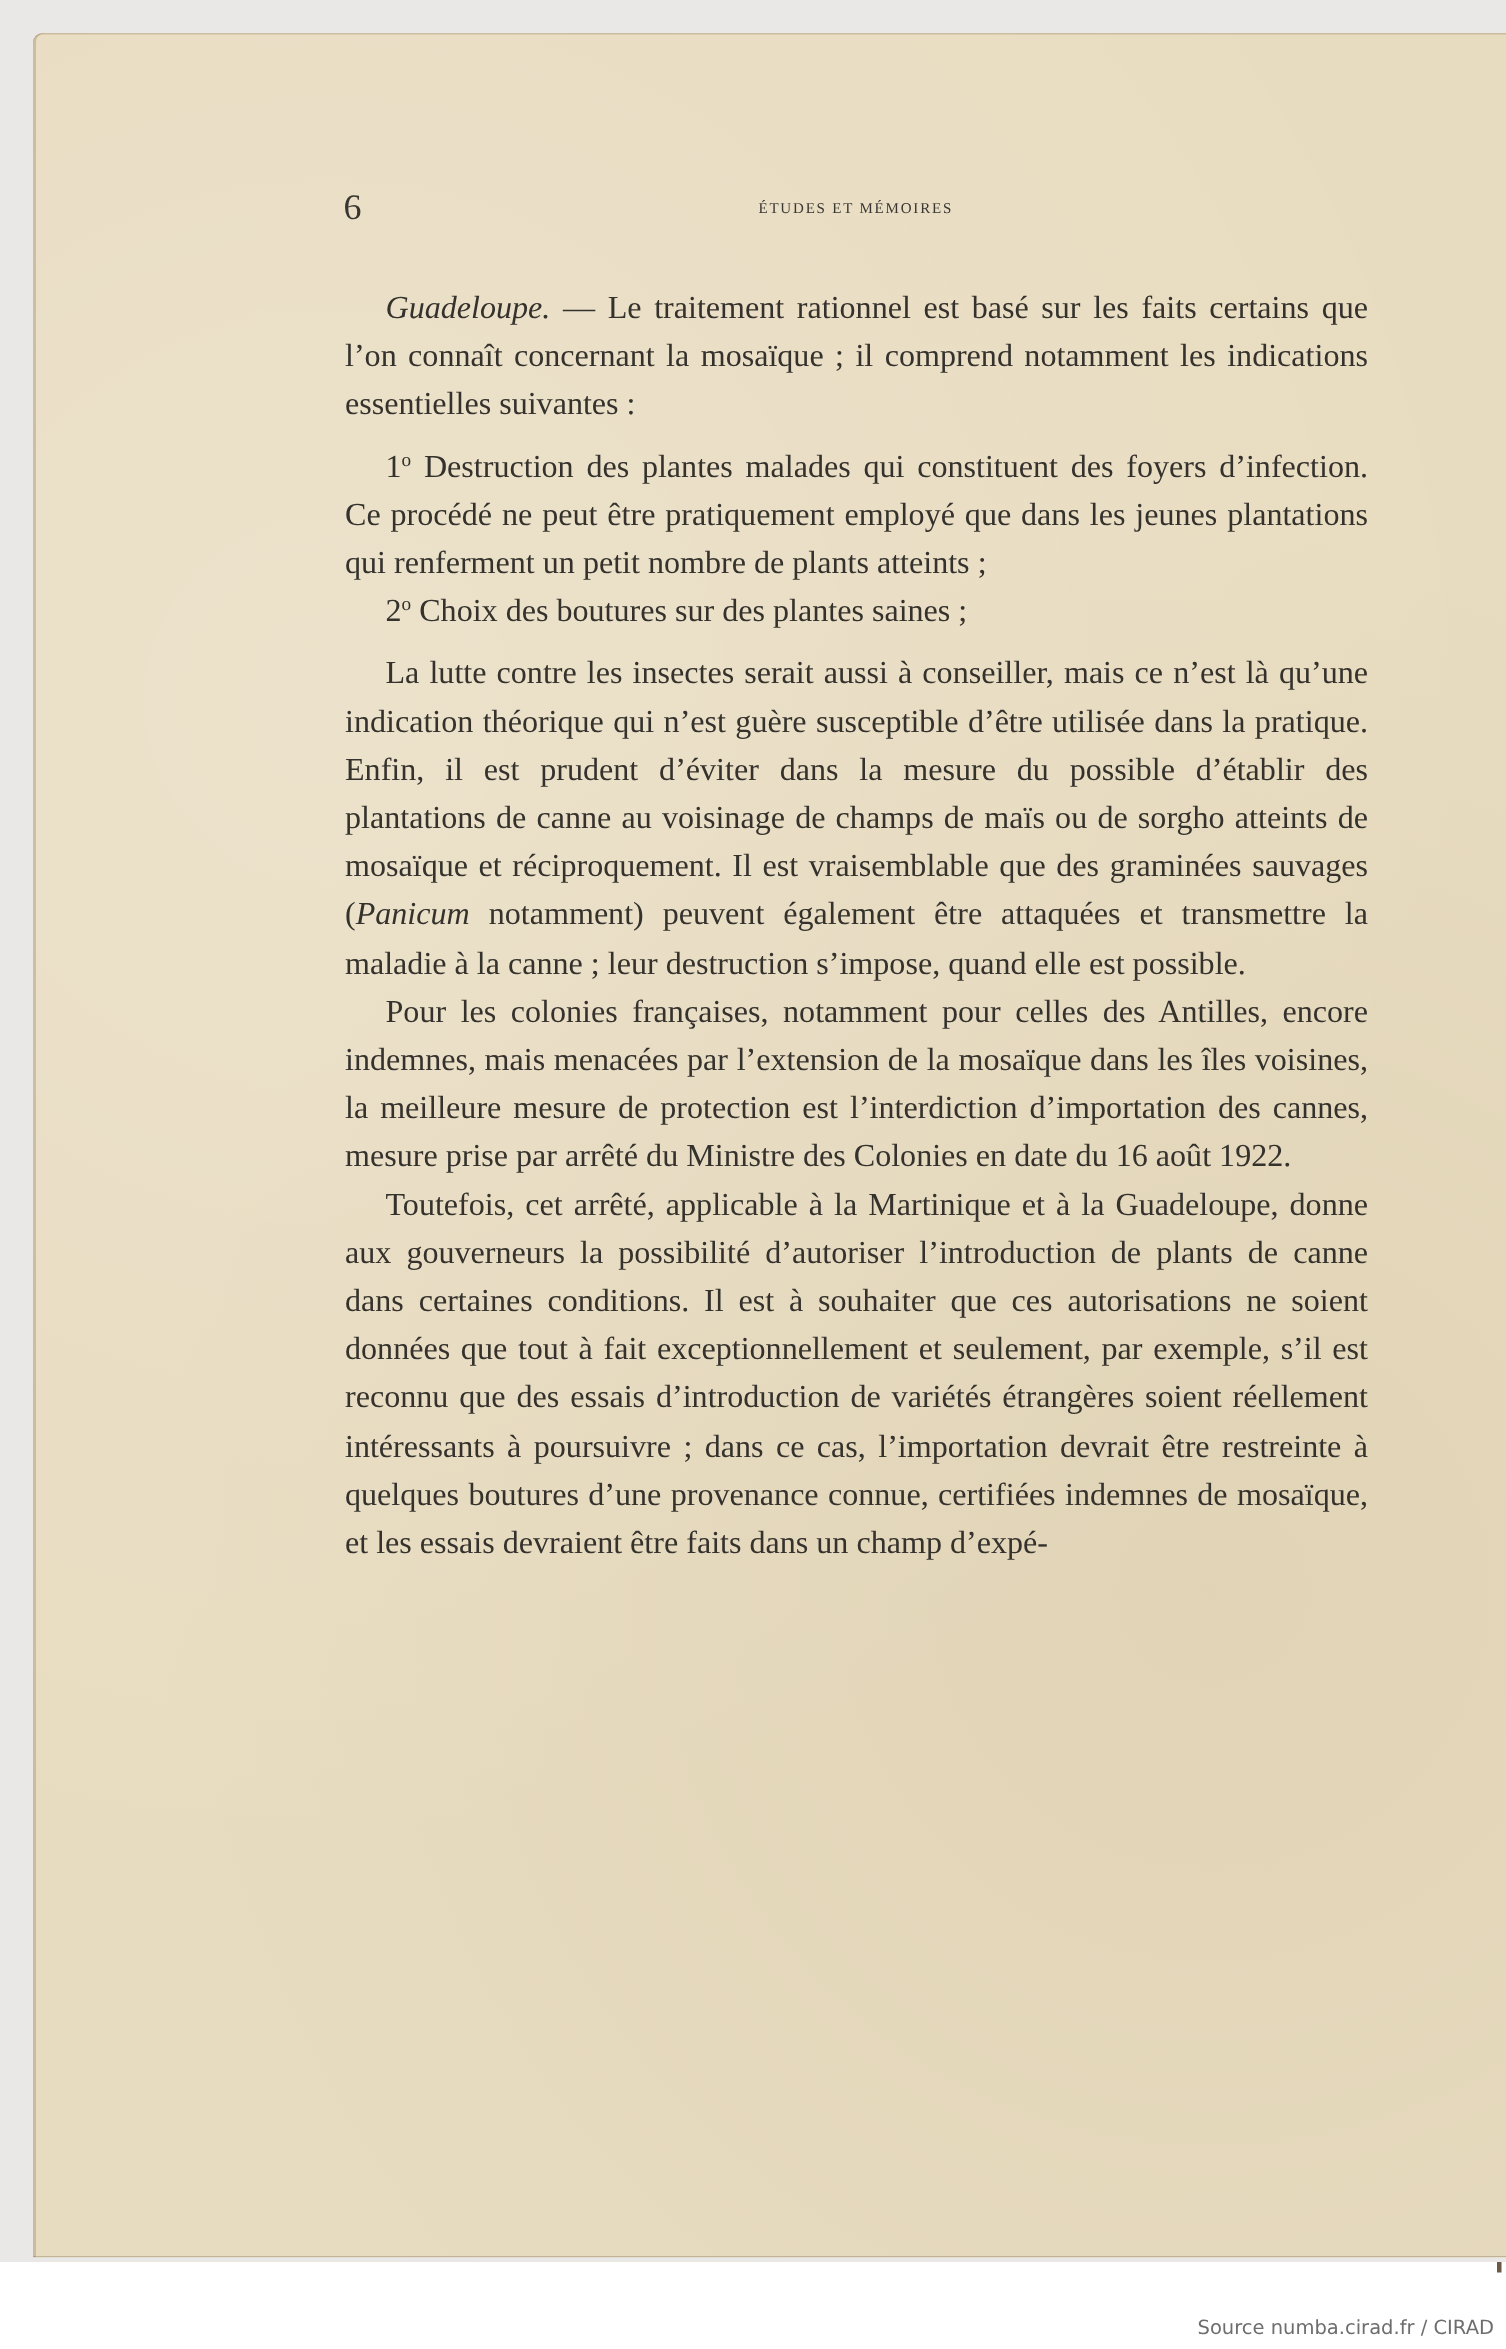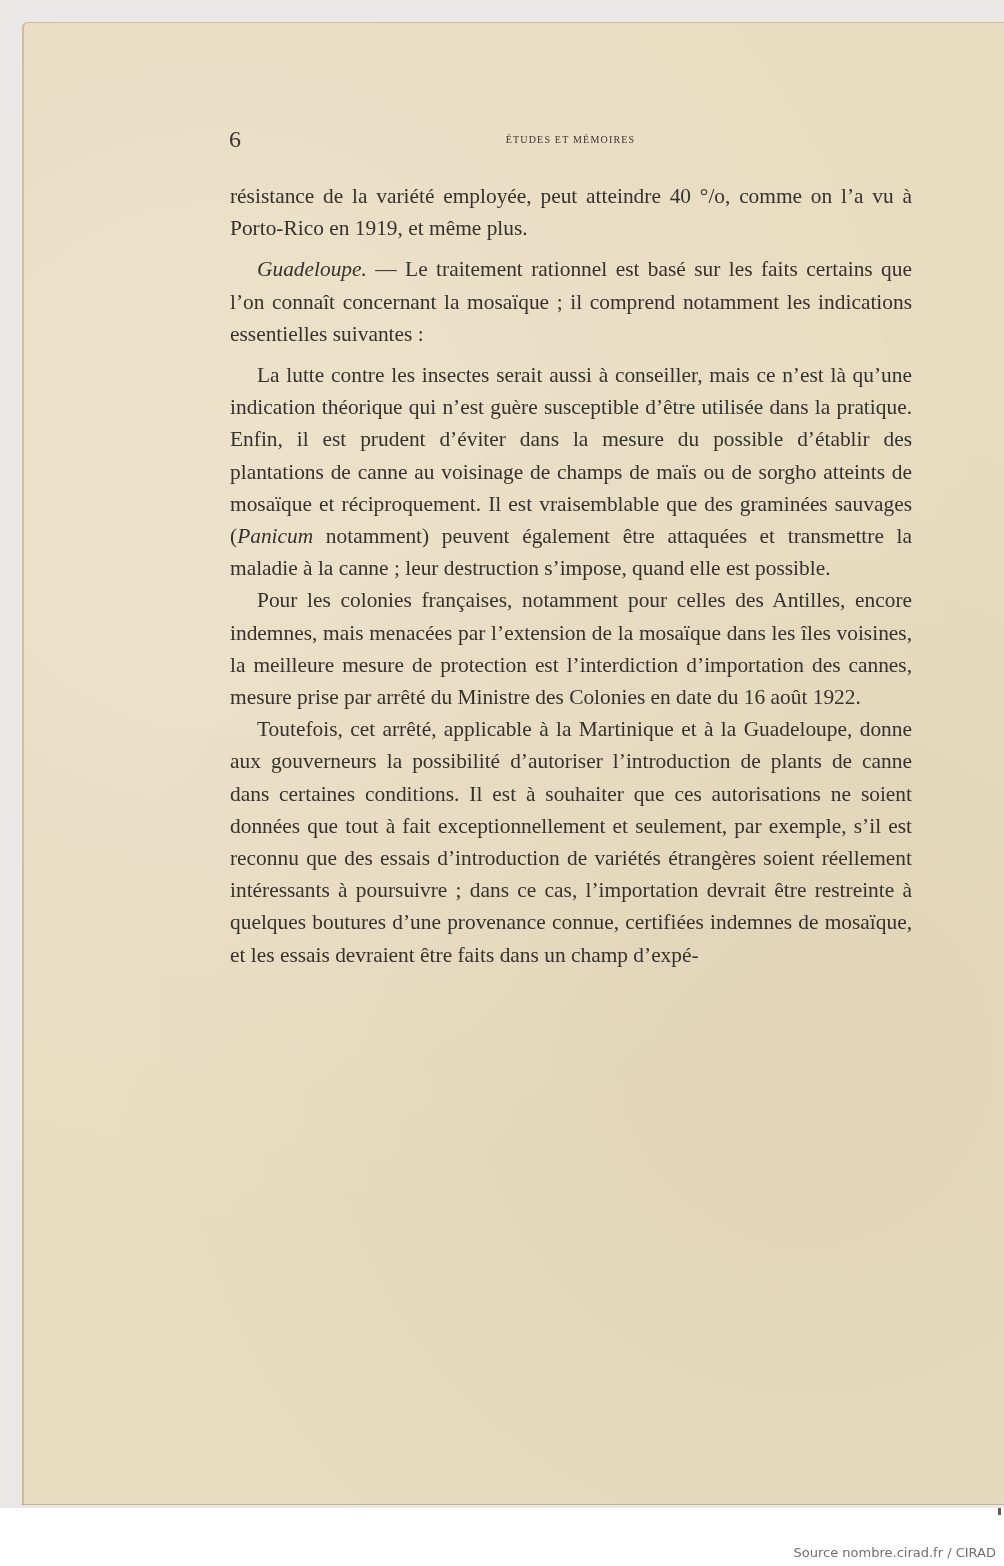--- a/index.html
+++ b/index.html
@@ -58,28 +58,29 @@
 
 <div class="scan-bg"></div>
 <div class="paper"></div>
 
 <div class="running-head">
   <span class="page-number">6</span>
   <div class="head-title">ÉTUDES ET MÉMOIRES</div>
 </div>
 
 <div class="body-text">
-  <p>résistance de la variété employée, peut atteindre 40 °/o, comme on l’a vu à Porto-Rico en 1919, et même plus.</p>
 
   <p class="indent gap-before"><span class="italic">Guadeloupe.</span><span> — Le traitement rationnel est basé sur les faits certains que l’on connaît concernant la mosaïque ; il comprend notamment les indications essentielles suivantes :</span></p>
 
+  <p class="indent gap-before"><span>1</span><sup class="deg">o</sup><span> Destruction des plantes malades qui constituent des foyers d’infection. Ce procédé ne peut être pratiquement employé que dans les jeunes plantations qui renferment un petit nombre de plants atteints ;</span></p>
 
+  <p class="indent"><span>2</span><sup class="deg">o</sup><span> Choix des boutures sur des plantes saines ;</span></p>
 
 
   <p class="indent gap-before"><span>La lutte contre les insectes serait aussi à conseiller, mais ce n’est là qu’une indication théorique qui n’est guère susceptible d’être utilisée dans la pratique. Enfin, il est prudent d’éviter dans la mesure du possible d’établir des plantations de canne au voisinage de champs de maïs ou de sorgho atteints de mosaïque et réciproquement. Il est vraisemblable que des graminées sauvages (</span><span class="italic">Panicum</span><span> notamment) peuvent également être attaquées et transmettre la maladie à la canne ; leur destruction s’impose, quand elle est possible.</span></p>
 
   <p class="indent">Pour les colonies françaises, notamment pour celles des Antilles, encore indemnes, mais menacées par l’extension de la mosaïque dans les îles voisines, la meilleure mesure de protection est l’interdiction d’importation des cannes, mesure prise par arrêté du Ministre des Colonies en date du 16 août 1922.</p>
 
   <p class="indent">Toutefois, cet arrêté, applicable à la Martinique et à la Guadeloupe, donne aux gouverneurs la possibilité d’autoriser l’introduction de plants de canne dans certaines conditions. Il est à souhaiter que ces autorisations ne soient données que tout à fait exceptionnellement et seulement, par exemple, s’il est reconnu que des essais d’introduction de variétés étrangères soient réellement intéressants à poursuivre ; dans ce cas, l’importation devrait être restreinte à quelques boutures d’une provenance connue, certifiées indemnes de mosaïque, et les essais devraient être faits dans un champ d’expé-</p>
 </div>
 
 <div class="speck"></div>
-<div class="source-label">Source nombre.cirad.fr / CIRAD</div>
+<div class="source-label">Source numba.cirad.fr / CIRAD</div>
 
 </body></html>

